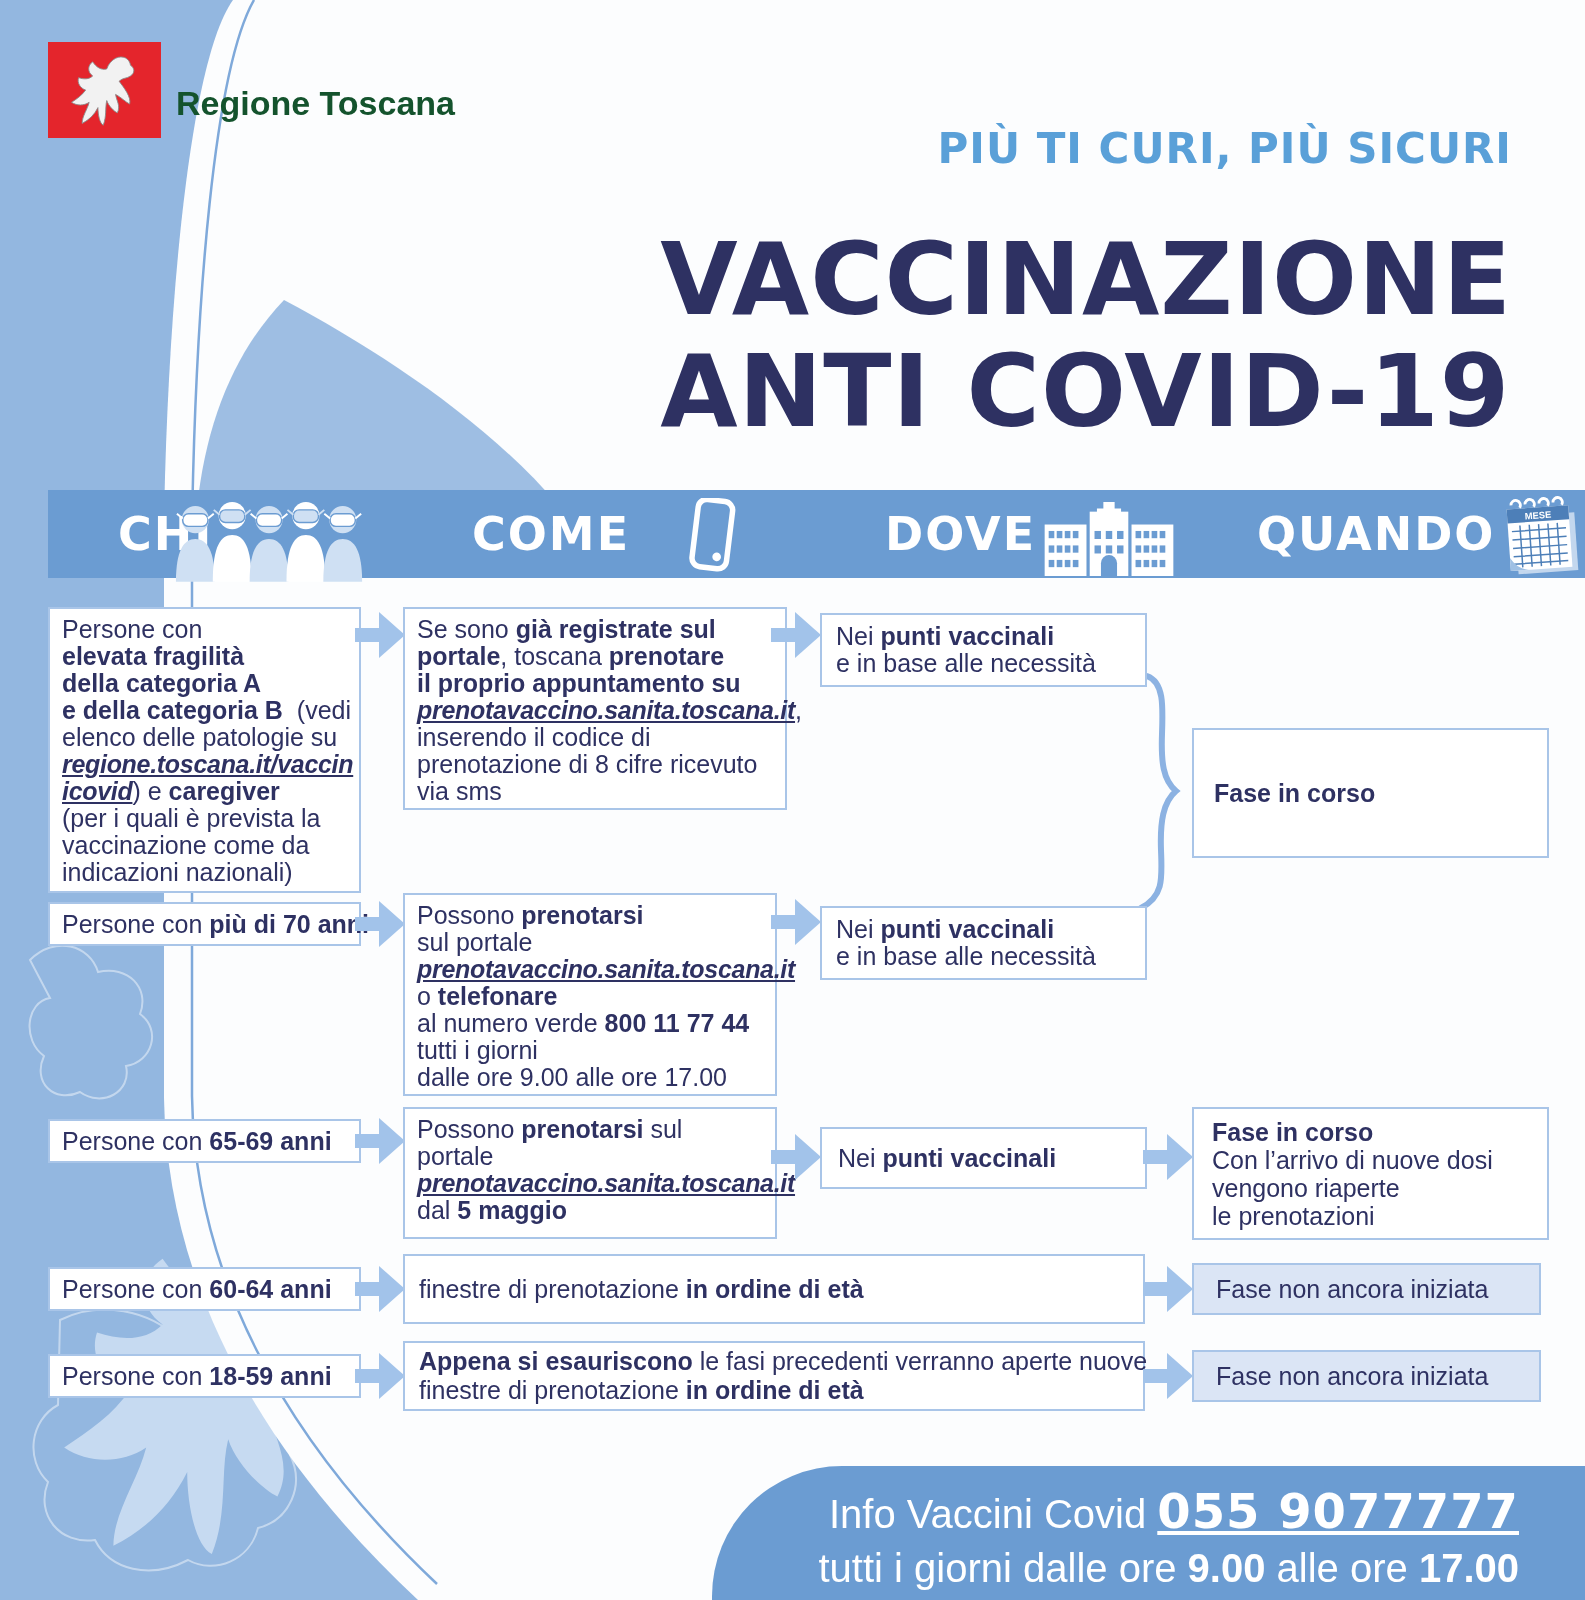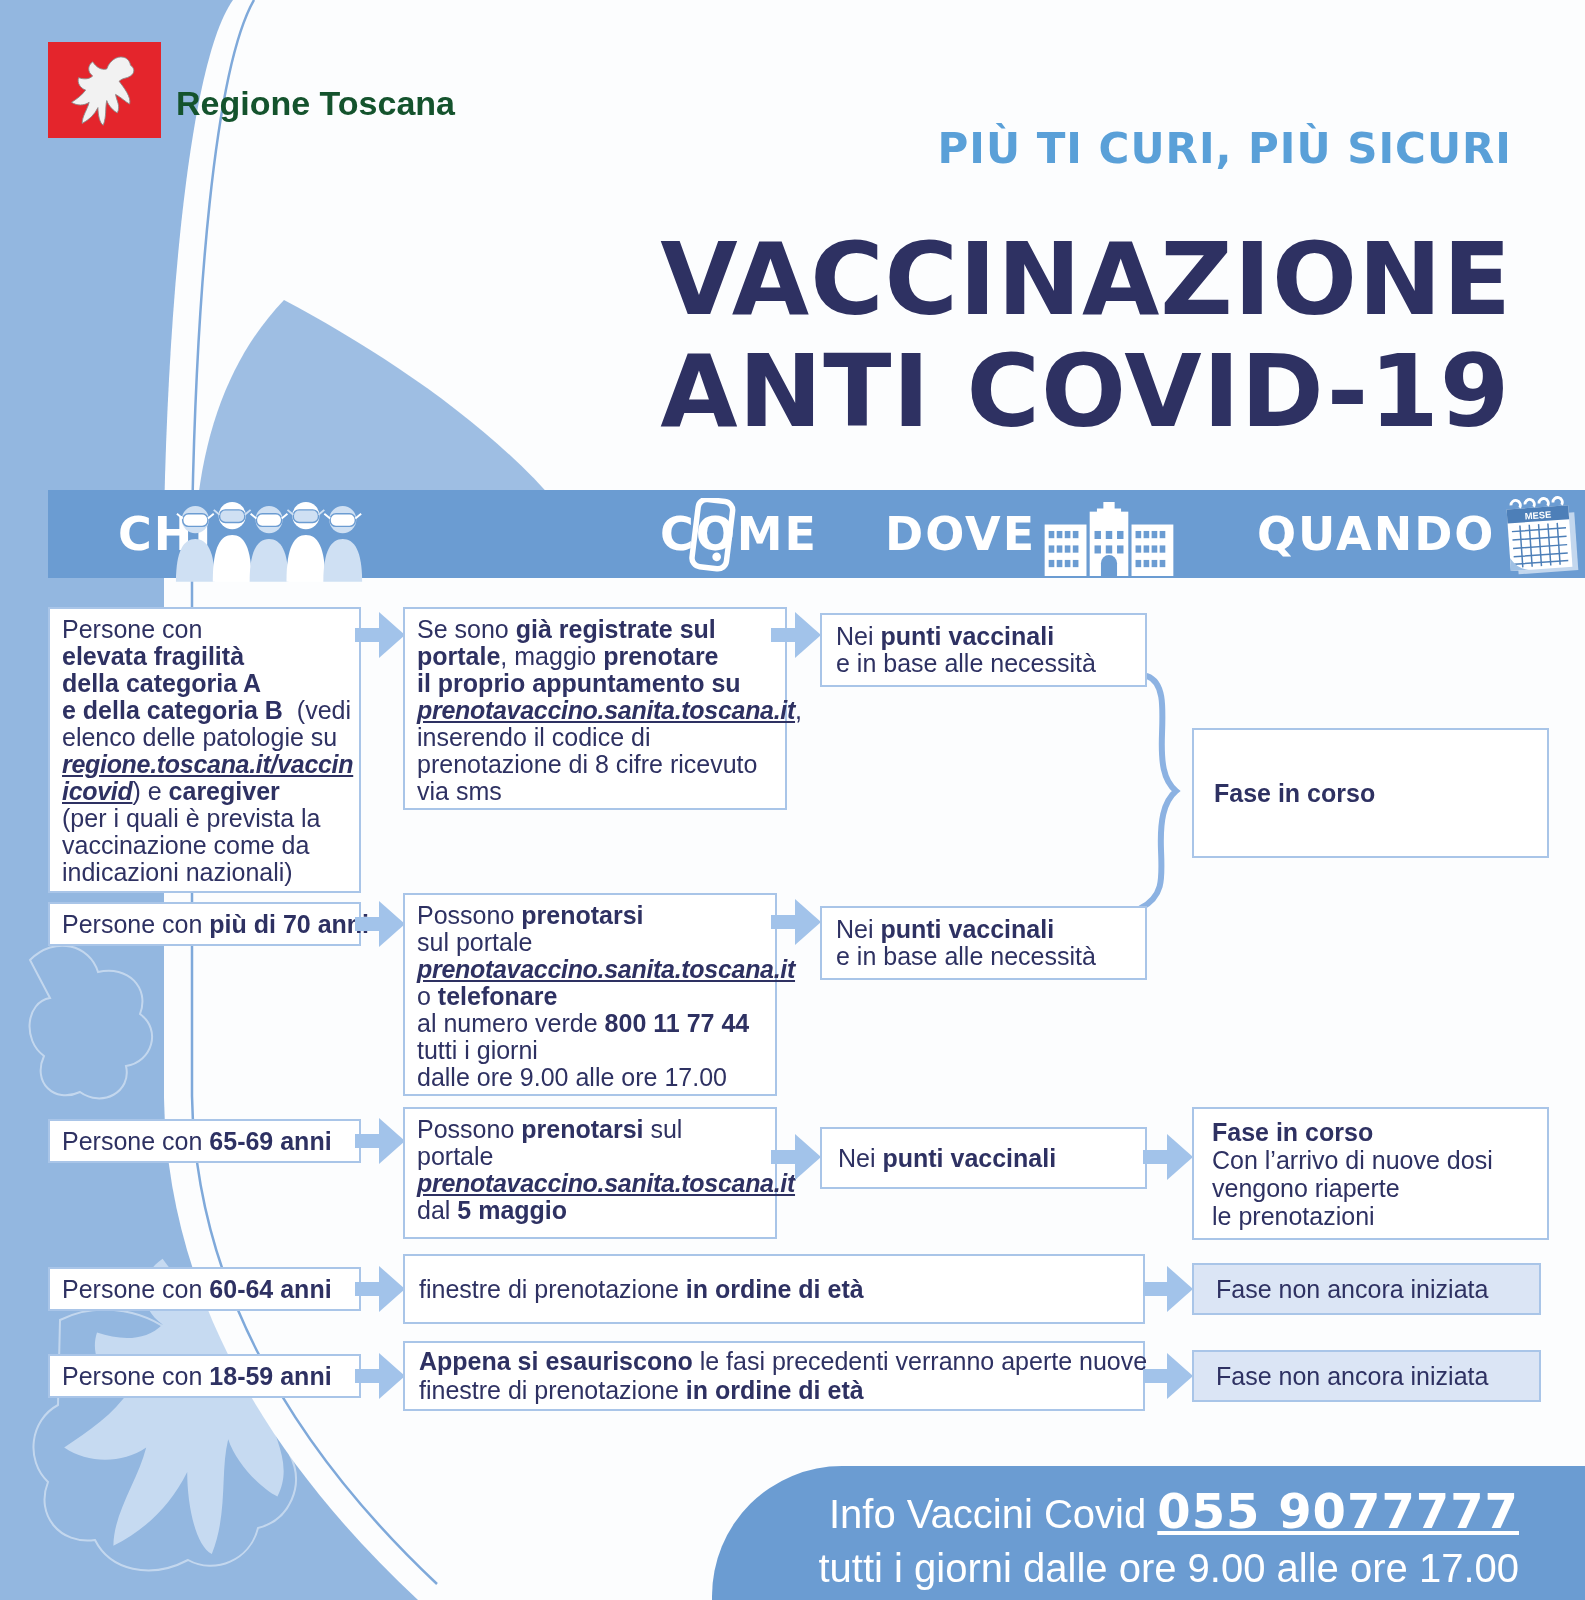--- a/index.html
+++ b/index.html
@@ -17,21 +17,21 @@
   .logo{left:48px;top:42px;width:113px;height:96px;background:var(--logo_red);display:flex;align-items:center;justify-content:center;}
   .logo-label{left:176px;top:84px;font-size:34px;font-weight:700;color:#14532d;letter-spacing:0;font-family:"Liberation Sans",sans-serif;}
   .tagline{right:73px;top:124px;font-size:42px;font-weight:700;color:var(--tagline_blue);letter-spacing:1px;font-family:"DejaVu Sans",sans-serif;}
   .title{right:73px;top:182px;font-family:"DejaVu Sans",sans-serif;
          font-weight:800;font-size:100px;line-height:112px;color:var(--navy);letter-spacing:1px;margin-top:42px;}
 
   
   .colhead{height:88px;background:var(--header_blue);display:flex;align-items:center;padding-left:48px;}
   .colhead .lbl{color:#fff;font-family:"DejaVu Sans",sans-serif;font-weight:800;font-size:46px;letter-spacing:2px;padding-left:22px;}
   #head-chi{left:48px;top:490px;width:315px;}
-  #head-come{left:402px;top:490px;width:368px;justify-content:flex-end;}
+  #head-come{left:402px;top:490px;width:368px;}
   #head-dove{left:815px;top:490px;width:331px;}
   #head-quando{left:1187px;top:490px;width:362px;}
   .hicon{position:absolute;}
 
   
   .box{position:absolute;background:#fff;border:2px solid var(--border_blue);box-sizing:border-box;
        font-size:25px;line-height:27px;color:var(--navy);}
   .box .ln{white-space:pre;}
   .box.pad{padding:7px 12px;}
   .box.center{display:flex;align-items:center;padding:0 0 0 12px;}
@@ -46,21 +46,21 @@
   .arrow .hd{position:absolute;left:24px;top:0;width:0;height:0;
              border-top:23px solid transparent;border-bottom:23px solid transparent;border-left:26px solid var(--arrow_blue);}
 
   
   .footer{position:absolute;left:712px;top:1466px;right:0;bottom:0;background:var(--header_blue);
           border-top-left-radius:130px;z-index:3;color:#fff;}
   .ftxt{position:absolute;right:66px;top:16px;text-align:right;}
   .f1{font-size:40px;line-height:58px;}
   .f1 .phone{font-size:48px;font-weight:800;font-family:"DejaVu Sans",sans-serif;letter-spacing:1px;text-decoration:underline;}
   .f2{font-size:40px;line-height:50px;}
-  .f2 .b{font-weight:400;text-align:center;}
+  .f2 .b{font-weight:700;text-align:center;}
 </style>
 </head>
 <body>
 
 <div class="poster">
 
   <svg class="decor" width="1585" height="1600" viewBox="0 0 1585 1600">
 
     <path d="M30 960 C55 935 90 945 98 972 C128 965 150 988 140 1014 C162 1030 152 1062 126 1066 C132 1092 102 1108 80 1092 C54 1104 32 1082 44 1056 C22 1040 26 1002 50 998 Z" fill="none" stroke="rgba(255,255,255,0.45)" stroke-width="2"></path>
     <path d="M60 1320 C100 1300 150 1310 180 1340 C220 1330 260 1350 270 1385 C300 1395 310 1430 290 1455 C305 1485 290 1520 258 1528 C250 1560 215 1575 188 1560 C150 1580 110 1570 95 1540 C60 1545 35 1515 48 1482 C25 1460 30 1420 58 1405 Z" fill="none" stroke="rgba(255,255,255,0.45)" stroke-width="2"></path>
@@ -212,21 +212,21 @@
       <div class="ln"><span>(per i quali è prevista la</span></div>
       <div class="ln"><span>vaccinazione come da</span></div>
       <div class="ln"><span>indicazioni nazionali)</span></div>
     </div>
   <div class="arrow" style="left:355px;top:612px">
       <span class="st"></span>
       <span class="hd"></span>
     </div>
   <div class="box pad" style="left:403px;top:607px;width:384px;height:203px;z-index:2">
       <div class="ln"><span>Se sono </span><span class="b">già registrate sul</span></div>
-      <div class="ln"><span class="b">portale</span><span>, maggio </span><span class="b">prenotare</span></div>
+      <div class="ln"><span class="b">portale</span><span>, toscana </span><span class="b">prenotare</span></div>
       <div class="ln"><span class="b">il proprio appuntamento su</span></div>
       <div class="ln"><span class="b u">prenotavaccino.sanita.toscana.it</span><span>,</span></div>
       <div class="ln"><span>inserendo il codice di</span></div>
       <div class="ln"><span>prenotazione di 8 cifre ricevuto</span></div>
       <div class="ln"><span>via sms</span></div>
     </div>
   <div class="arrow" style="left:771px;top:612px">
       <span class="st"></span>
       <span class="hd"></span>
     </div>

